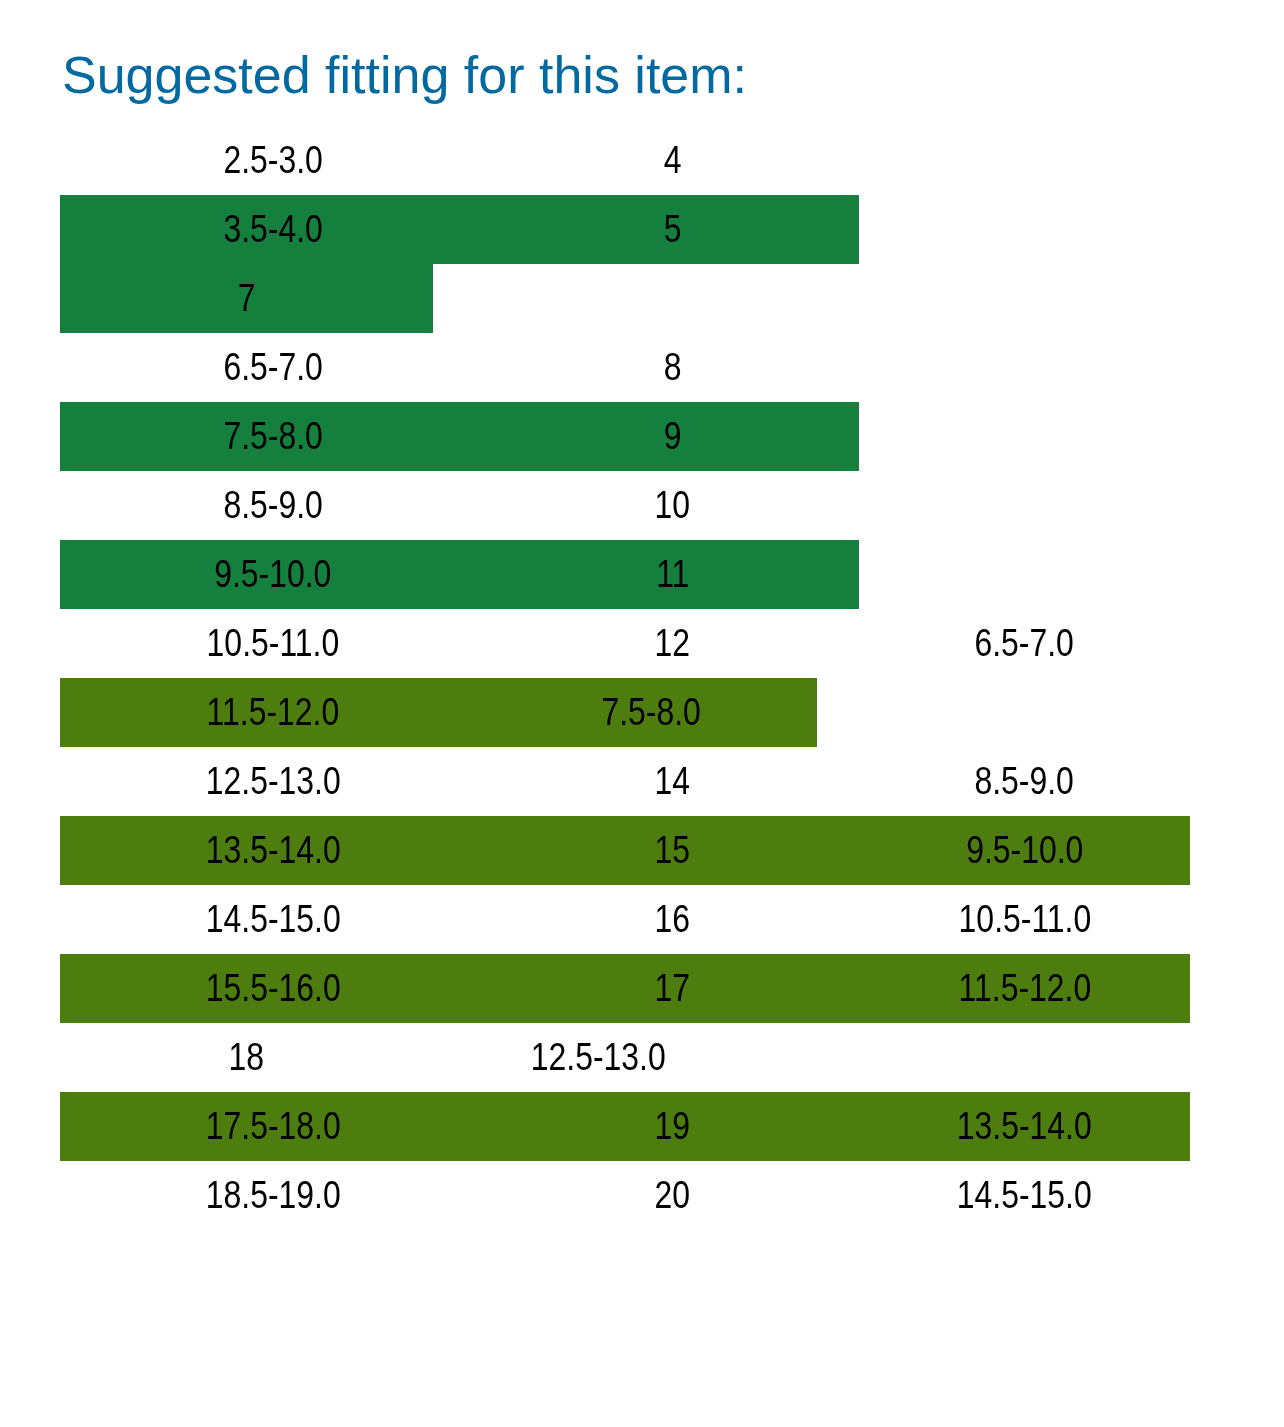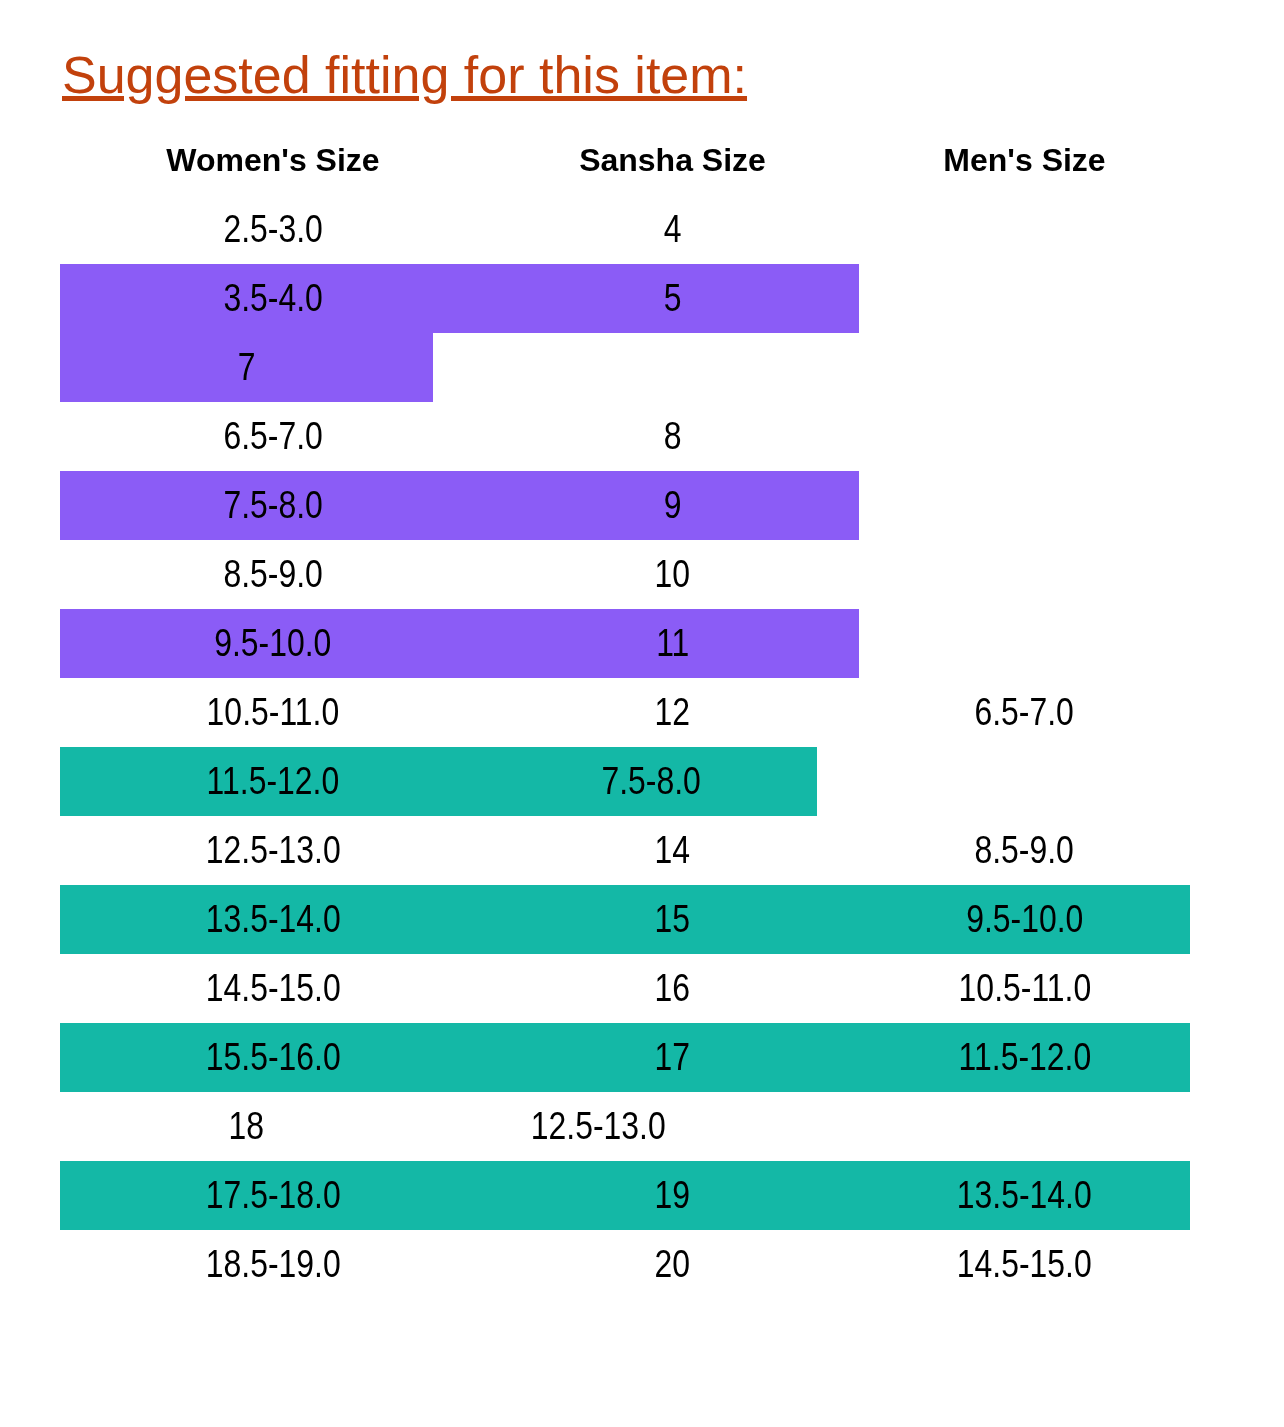--- a/index.html
+++ b/index.html
@@ -16,22 +16,21 @@
     color: #000000;
   }
   .page-title {
     position: absolute;
     left: 62px;
     top: 9px;
     font-size: 52px;
     line-height: 62px;
     font-weight: 400;
     white-space: nowrap;
-    color: #c2410c;
-    text-decoration: underline;
+    color: #0369a1;
   }
   .size-table {
     position: absolute;
     left: 60px;
     top: 126px;
     width: 1130px;
   }
   .row {
     display: flex;
     height: 69px;
@@ -40,53 +39,42 @@
     display: flex;
     align-items: center;
     justify-content: center;
     height: 69px;
     overflow: visible;
   }
   .c1 { width: 426px; }
   .c2 { width: 373px; }
   .c3 { width: 331px; }
   
-  .s2 .c1, .s2 .c2 { background: #8b5cf6; }
-  .s3 .c1, .s3 .c2, .s3 .c3 { background: #14b8a6; }
+  .s2 .c1, .s2 .c2 { background: #15803d; }
+  .s3 .c1, .s3 .c2, .s3 .c3 { background: #4d7c0f; }
   .hdr {
     font-size: 32px;
     font-weight: 700;
     white-space: nowrap;
   }
   .val {
     display: inline-block;
     font-size: 38px;
     white-space: nowrap;
     transform: scaleX(0.84);
     transform-origin: center center;
   }
 </style>
 </head>
 <body>
 
 <h1 class="page-title">Suggested fitting for this item:</h1>
 
 <div class="size-table">
 
-  <div class="row header">
-    <div class="cell c1">
-        <span class="hdr">Women's Size</span>
-      </div>
-    <div class="cell c2">
-        <span class="hdr">Sansha Size</span>
-      </div>
-    <div class="cell c3">
-        <span class="hdr">Men's Size</span>
-      </div>
-  </div>
 
   <div class="row">
     <div class="cell c1">
         <span class="val">2.5-3.0</span>
       </div>
     <div class="cell c2">
         <span class="val">4</span>
       </div>
     <div class="cell c3">
         <span class="val"></span>

